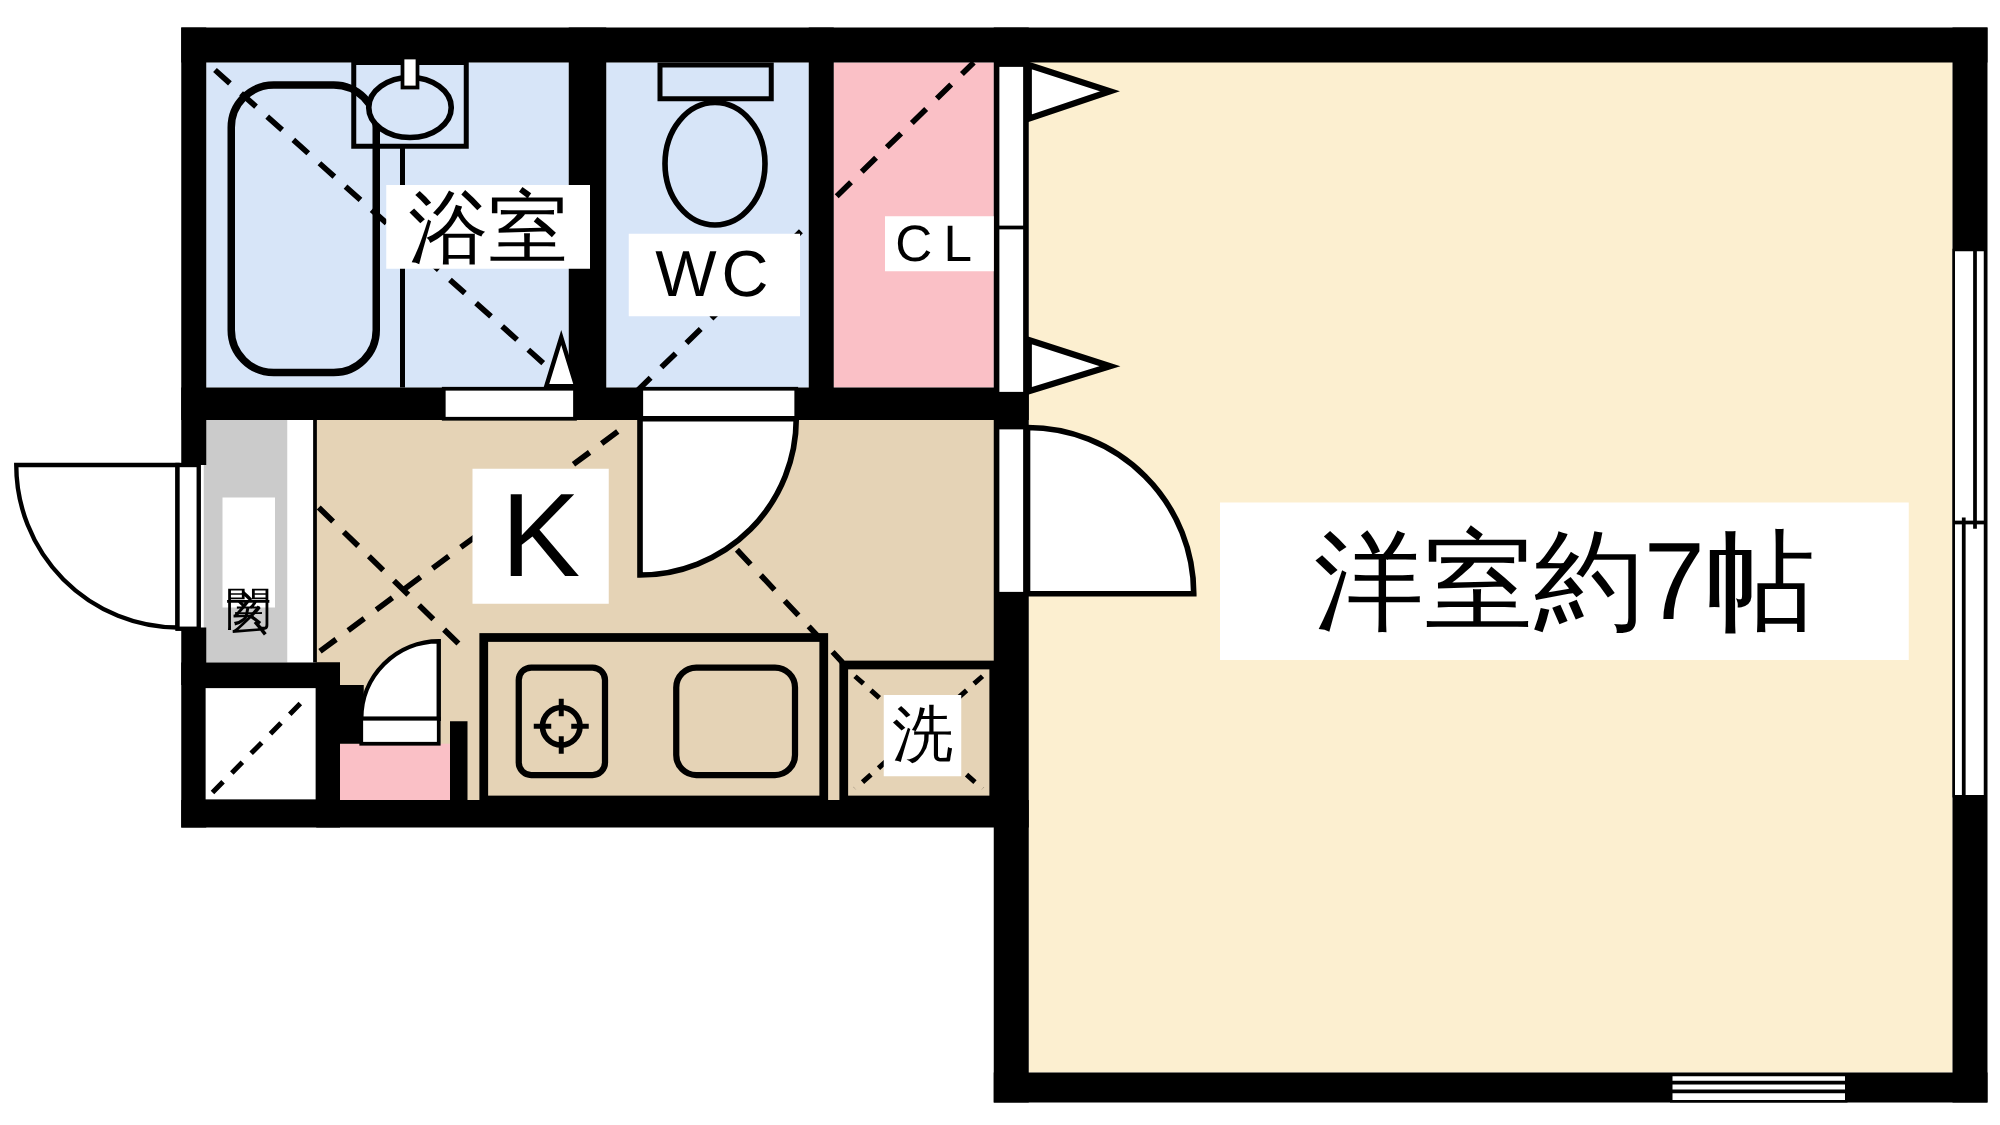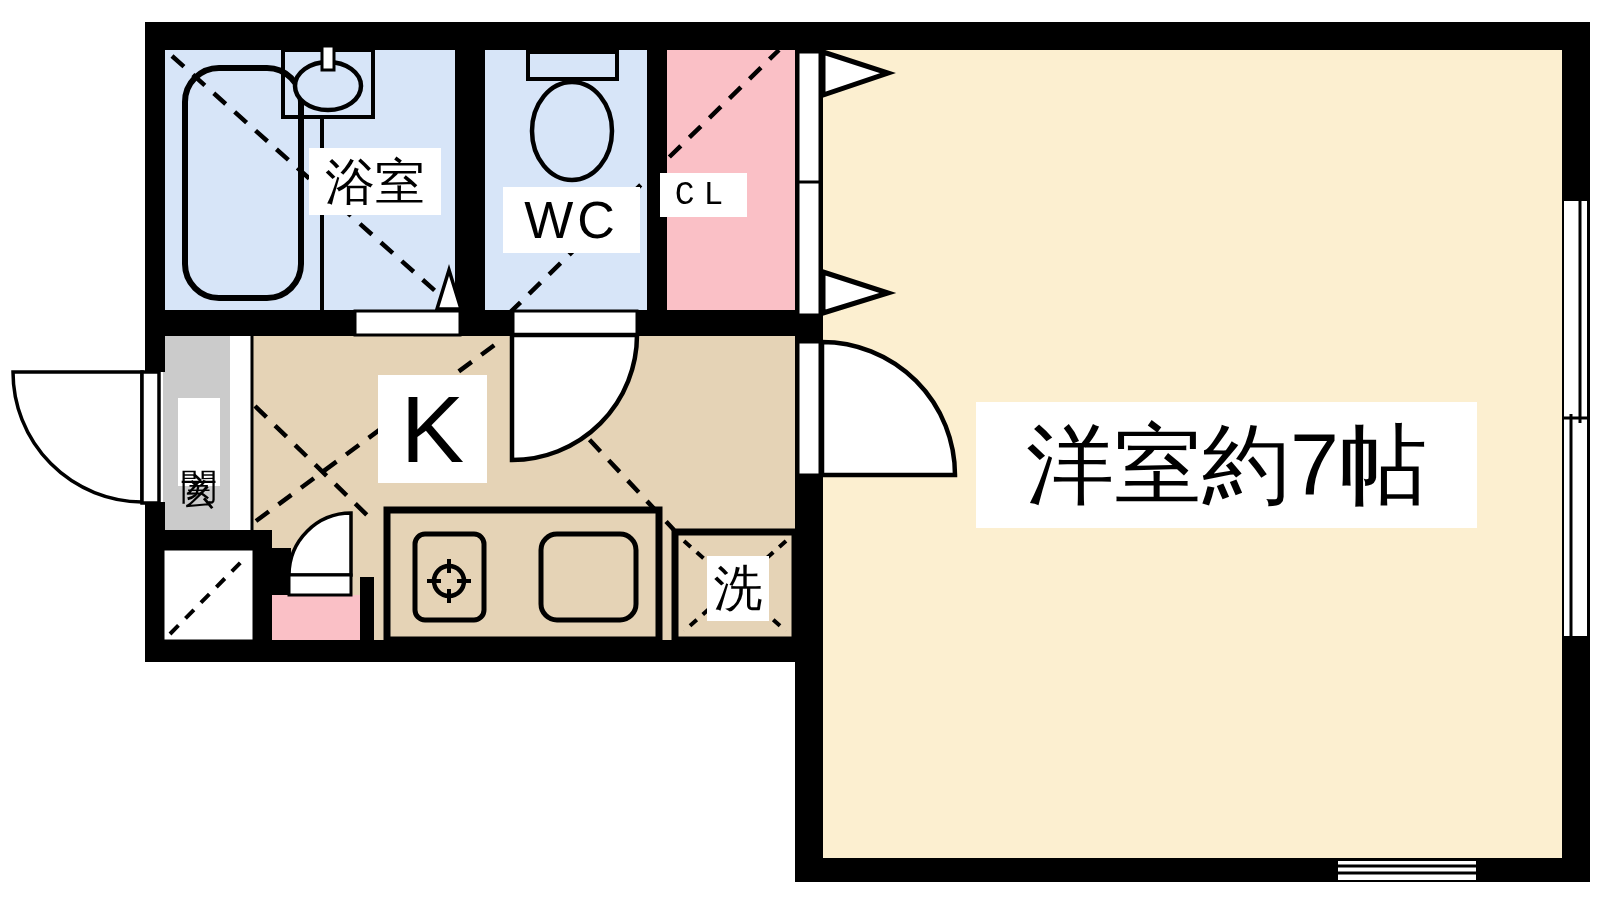--- a/index.html
+++ b/index.html
@@ -11,28 +11,28 @@
     overflow:hidden;
   }
   .plan-canvas svg{position:absolute;left:0;top:0;}
   .room-label{
     position:absolute;
     display:flex;align-items:center;justify-content:center;
     background:#ffffff;color:#000000;
     line-height:1;white-space:nowrap;
     font-family:"Liberation Sans","DejaVu Sans",sans-serif;
   }
-  .lbl-bath   {left:309px;top:148px;width:132px;height:67px;font-size:50px;text-align:right;}
+  .lbl-bath   {left:309px;top:148px;width:163px;height:67px;font-size:64px;text-align:right;}
   .lbl-wc     {left:503px;top:187px;width:137px;height:66px;font-size:52px;letter-spacing:4px;text-align:center;}
-  .lbl-cl     {left:660px;top:173px;width:87px;height:44px;font-size:33px;letter-spacing:9px;font-family:Liberation Mono, monospace;}
+  .lbl-cl     {left:708px;top:173px;width:87px;height:44px;font-size:41px;letter-spacing:9px;}
   .lbl-genkan {left:178px;top:398px;width:42px;height:88px;font-size:36px;
                writing-mode:vertical-rl;text-orientation:upright;}
   .lbl-k      {left:378px;top:375px;width:109px;height:108px;font-size:95px;}
   .lbl-laundry{left:707px;top:556px;width:62px;height:65px;font-size:49px;}
-  .lbl-room   {left:976px;top:402px;width:501px;height:126px;font-size:88px;}
+  .lbl-room   {left:976px;top:402px;width:551px;height:126px;font-size:88px;}
 </style>
 </head>
 <body>
 
 <div class="plan-canvas">
 <svg width="1600" height="900" viewBox="0 0 1600 900">
 
   <g>
     <rect x="165" y="50" width="290" height="260" fill="#D7E5F8"></rect>
     <rect x="485" y="50" width="162" height="260" fill="#D7E5F8"></rect>

